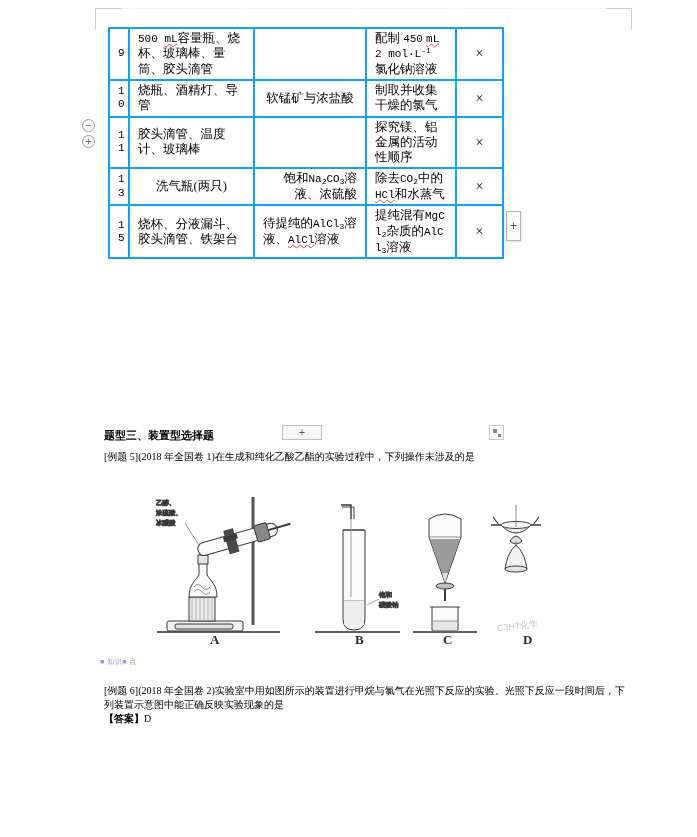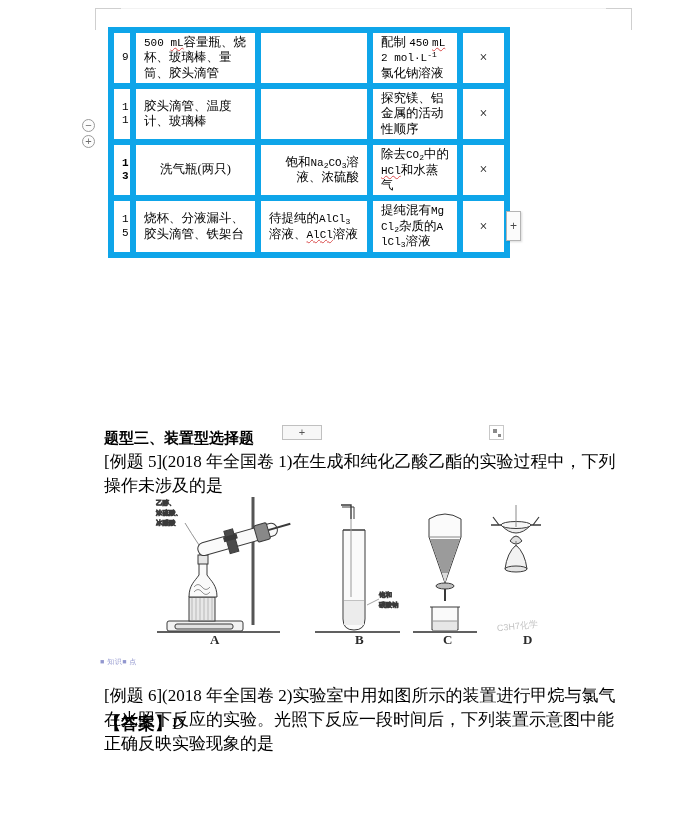--- a/index.html
+++ b/index.html
@@ -58,33 +58,33 @@
   #eq-table {
     position: absolute;
     left: 108px; top: 27px;
     width: 396px;
     border-collapse: collapse;
     table-layout: fixed;
     font-size: 12.5px;
     color: #000;
   }
   #eq-table td {
-    border: 6px solid #0ea5e9;
+    border: 2px solid #0ea5e9;
     padding: 2px 8px;
     vertical-align: middle;
     line-height: 1.22;
     word-break: break-all;
   }
   td.c-no   { width: 20px;  text-align: center; font-family: "Liberation Mono","DejaVu Sans Mono", monospace; font-size: 11px; }
   td.c-app  { width: 125px; }
   td.c-rea  { width: 112px; text-align: center; }
   td.c-pur  { width: 90px; margin-left: 12px; }
   td.c-mk   { width: 47px;  text-align: center; font-size: 14px; }
   td.mid-lbl { text-align: center; }
-  td.bot-no  { vertical-align: bottom; padding-bottom: 3px; font-weight: bold; }
+  td.bot-no  { vertical-align: bottom; padding-bottom: 3px; }
   .mono { font-family: "Liberation Mono","DejaVu Sans Mono", monospace; font-size: 11px; }
   .sub { font-size: 8px; vertical-align: -2px; }
   .sup { font-size: 8px; vertical-align: 4px; }
   .wavy { text-decoration: underline; text-decoration-style: wavy;
           text-decoration-color: #d94b4b; text-decoration-thickness: 1px; }
   .check { font-size: 13px; }
 
   
   #col-insert-btn {
     position: absolute; left: 506px; top: 211px;
@@ -120,25 +120,25 @@
     font-family: "Liberation Sans", sans-serif;
     font-size: 11px; line-height: 13px; text-align: center;
     cursor: pointer; user-select: none;
   }
 
   
   .prose {
     position: absolute;
     left: 104px;
     width: 524px;
-    font-size: 17px;
+    font-size: 10px;
     line-height: 1.42;
     color: #000;
   }
-  .bold-head { font-weight: bold; font-size: 15px; }
+  .bold-head { font-weight: bold; font-size: 11px; }
   #heading-3 { top: 428px; }
   #example5  { top: 450px; }
   #answer5   { top: 712px; }
   #example6  { top: 684px; }
   .latin { font-family: "Liberation Serif", serif; }
 
   
   #figure {
     position: absolute;
     left: 155px; top: 497px;
@@ -200,20 +200,27 @@
         </td>
         <td class="c-rea"></td>
         <td class="c-pur">
           <span>配制 </span><span class="mono">450</span> <span class="mono wavy">mL</span><br>
           <span class="mono">2 mol·L<span class="sup">-1</span></span><br>
           <span>氯化钠溶液</span>
         </td>
         <td class="c-mk">×</td>
       </tr>
 
+      <tr>
+        <td class="c-no">10</td>
+        <td class="c-app">烧瓶、酒精灯、导管</td>
+        <td class="c-rea">软锰矿与浓盐酸</td>
+        <td class="c-pur">制取并收集干燥的氯气</td>
+        <td class="c-mk">×</td>
+      </tr>
 
       <tr>
         <td class="c-no">11</td>
         <td class="c-app">胶头滴管、温度计、玻璃棒</td>
         <td class="c-rea"></td>
         <td class="c-pur">探究镁、铝金属的活动性顺序</td>
         <td class="c-mk">×</td>
       </tr>
 
 

